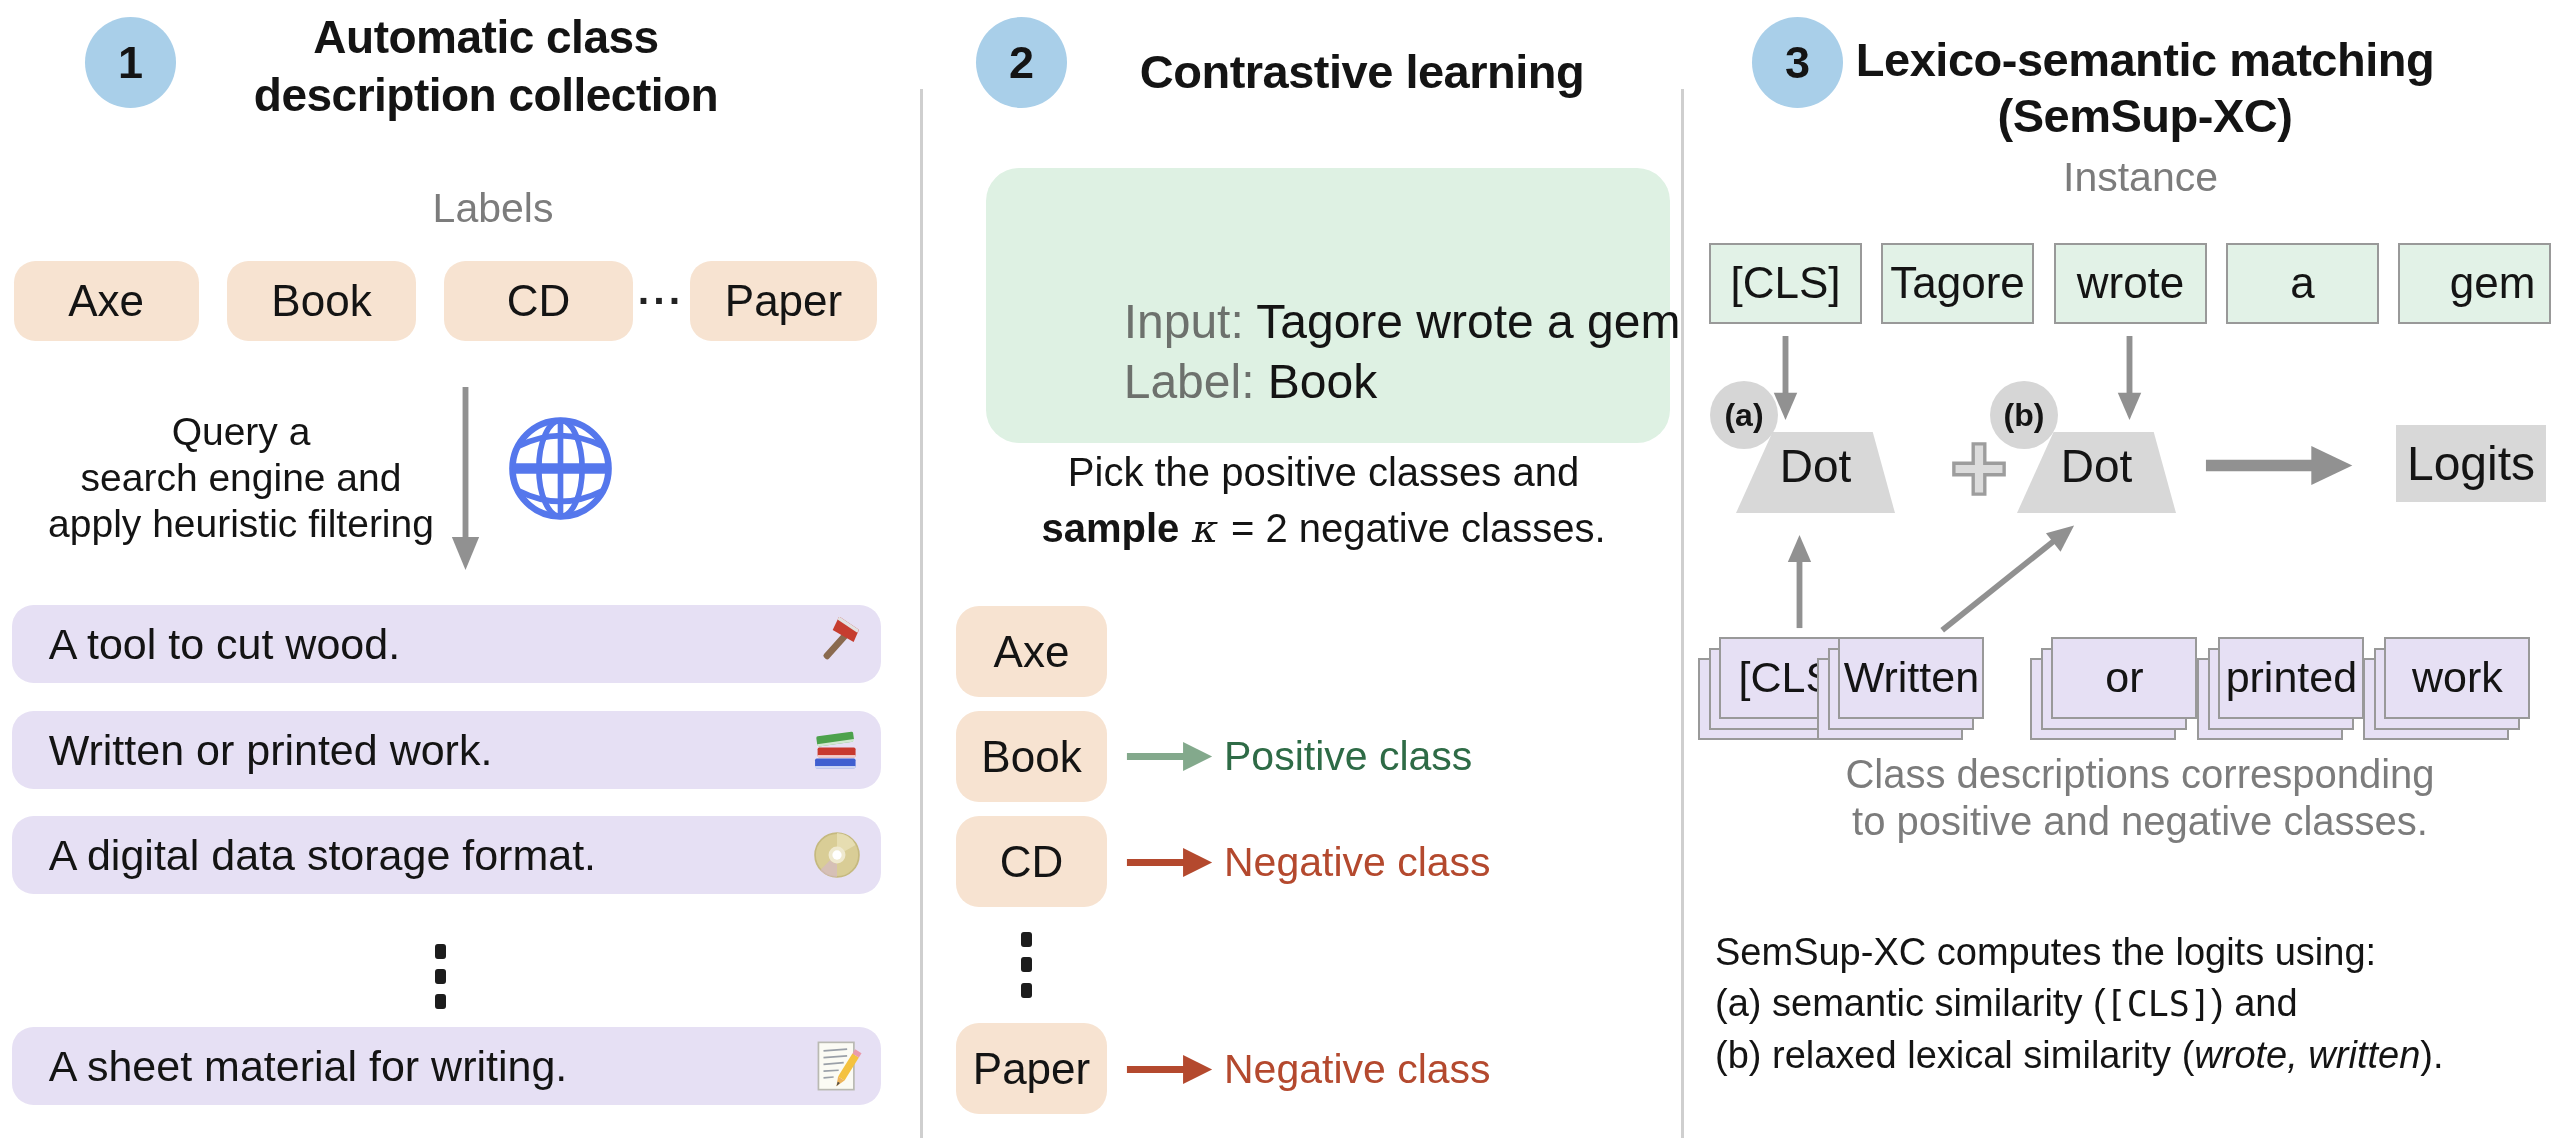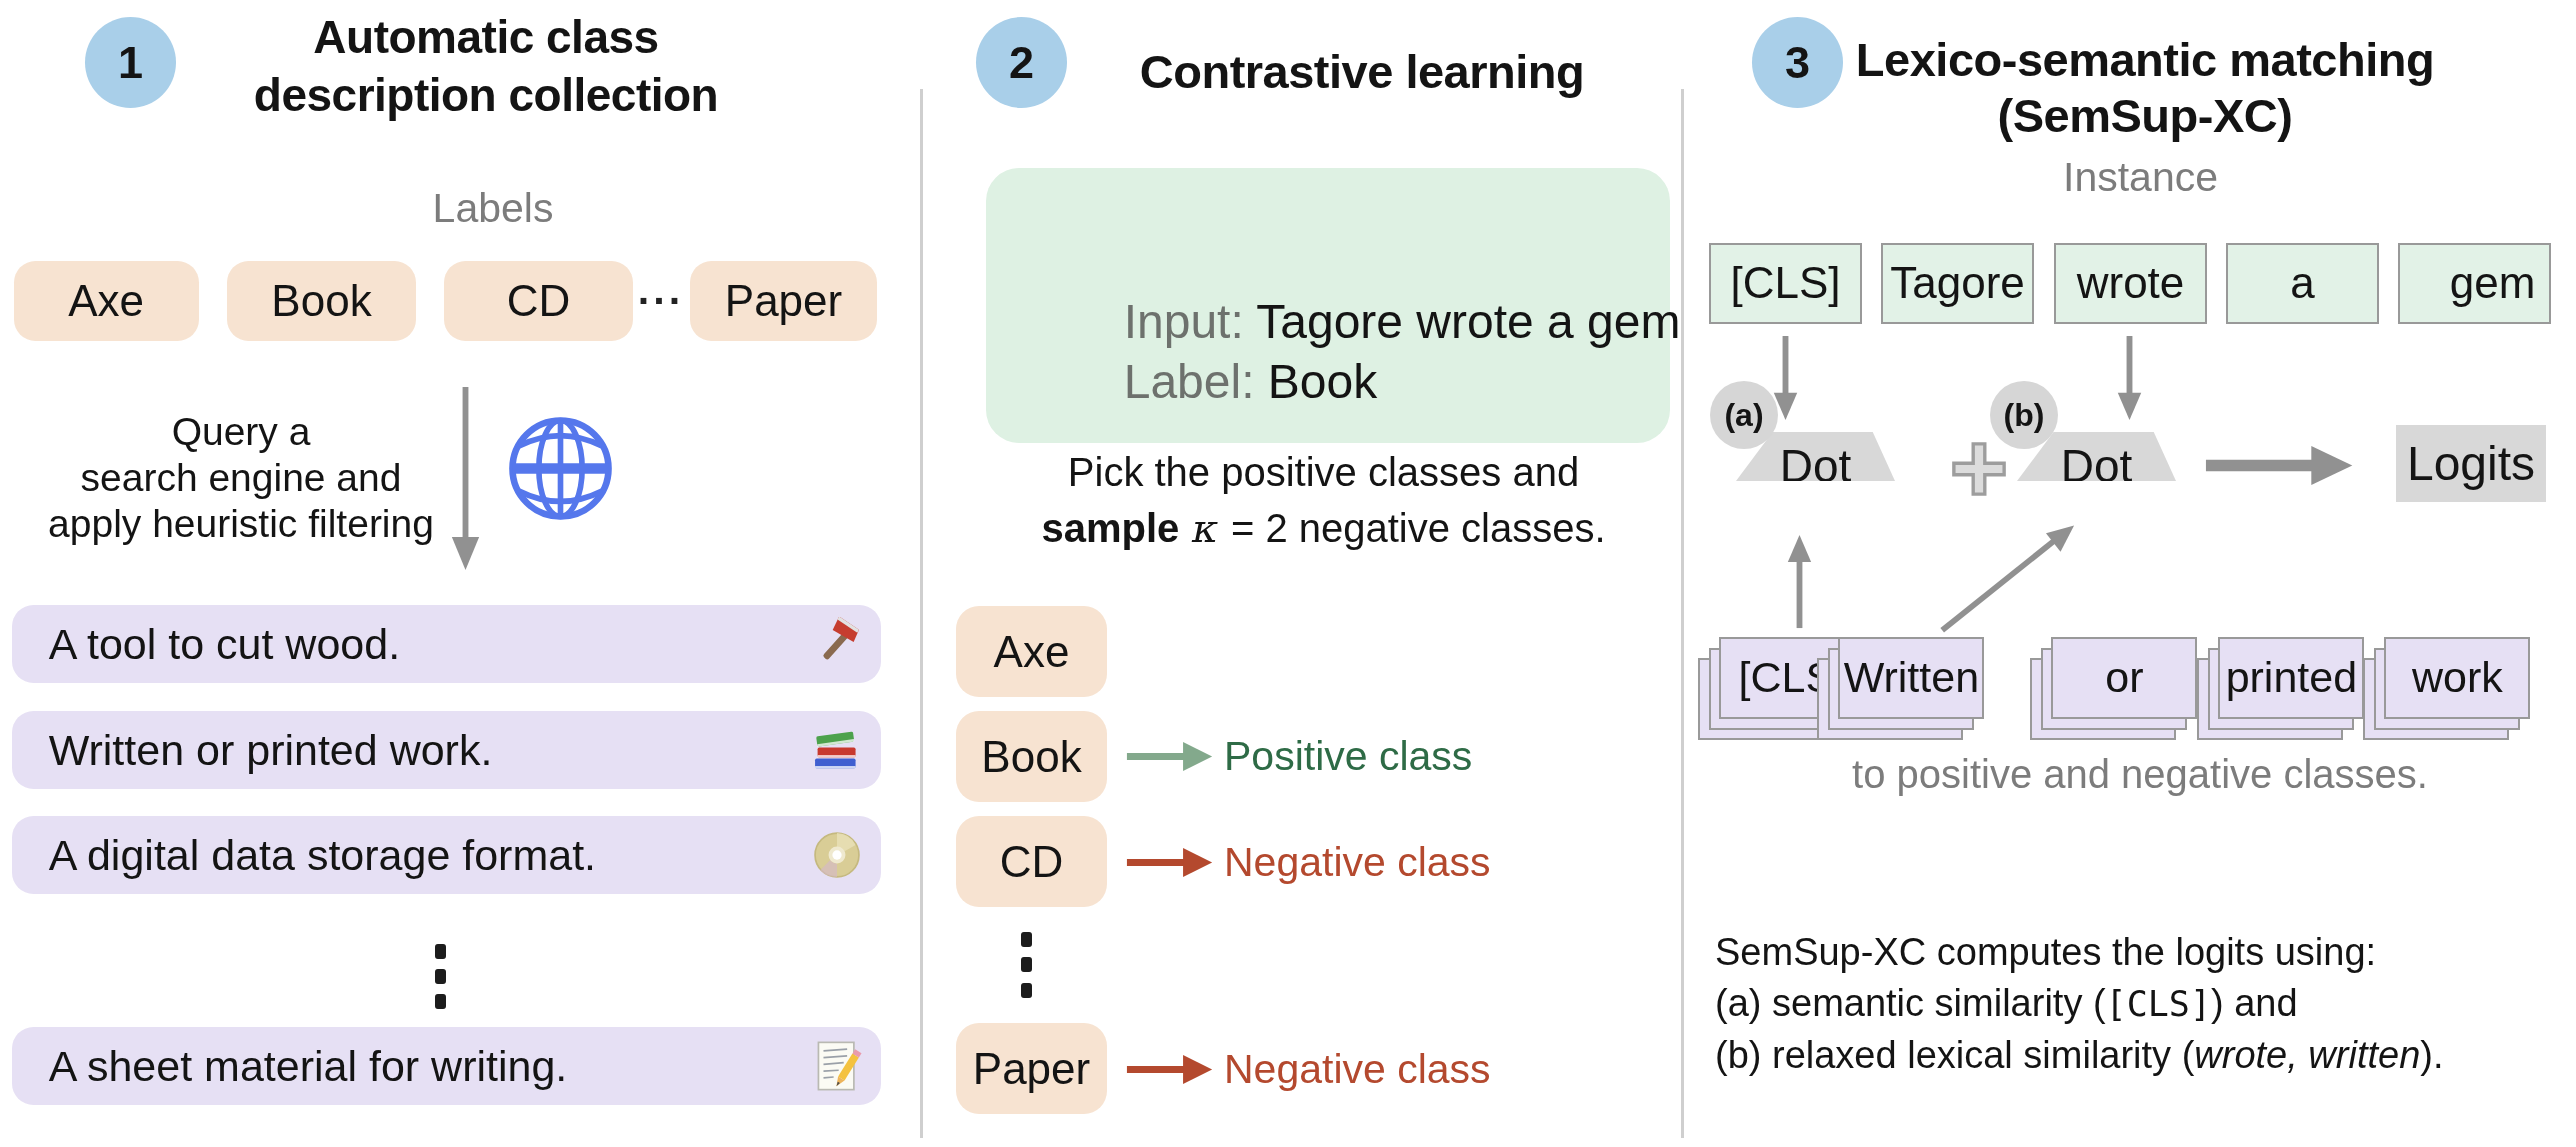--- a/index.html
+++ b/index.html
@@ -36,21 +36,21 @@
   .tok{
     position:absolute;top:243px;width:153px;height:81px;box-sizing:border-box;
     border:2.9px solid var(--border_gray,#999);background:var(--green_token,#e2f2e7);
     text-align:center;line-height:75px;font-size:44px;
   }
   .op-badge{
     width:68px;height:68px;border-radius:50%;background:var(--gray_badge,#d6d6d6);
     text-align:center;line-height:68px;font-size:32px;font-weight:600;
   }
   .trapezoid{
-    width:159px;height:49px;background:var(--gray_fill,#d8d8d8);
+    width:159px;height:81px;background:var(--gray_fill,#d8d8d8);
     clip-path:polygon(23% 0%,86% 0%,100% 100%,0% 100%);
     text-align:center;line-height:69px;font-size:46px;
   }
   .logits-box{
     width:150px;height:77px;background:var(--gray_fill,#d8d8d8);
     text-align:center;line-height:77px;font-size:48px;
   }
   .stack{position:absolute;top:637px;width:167px;height:105px;}
   .stack .layer{
     position:absolute;width:146px;height:82px;box-sizing:border-box;
@@ -283,20 +283,21 @@
         <div class="layer l-mid"></div>
       <div class="layer l-front">printed</div>
     </div>
     <div class="stack" style="left:2363px;">
       <div class="layer l-back"></div>
         <div class="layer l-mid"></div>
       <div class="layer l-front">work</div>
     </div>
 
     <div class="abs caption" style="left:1741px;top:751px;width:798px;">
+      <div>Class descriptions corresponding</div>
       <div>to positive and negative classes.</div>
     </div>
 
     <div class="abs footnote" style="left:1715px;top:927px;width:866px;">
       <div>SemSup-XC computes the logits using:</div>
       <div><span>(a) semantic similarity (</span><span class="code">[CLS]</span><span>) and</span></div>
       <div><span>(b) relaxed lexical similarity (</span><span class="it">wrote, written</span><span>).</span></div>
     </div>
   </div>
 

